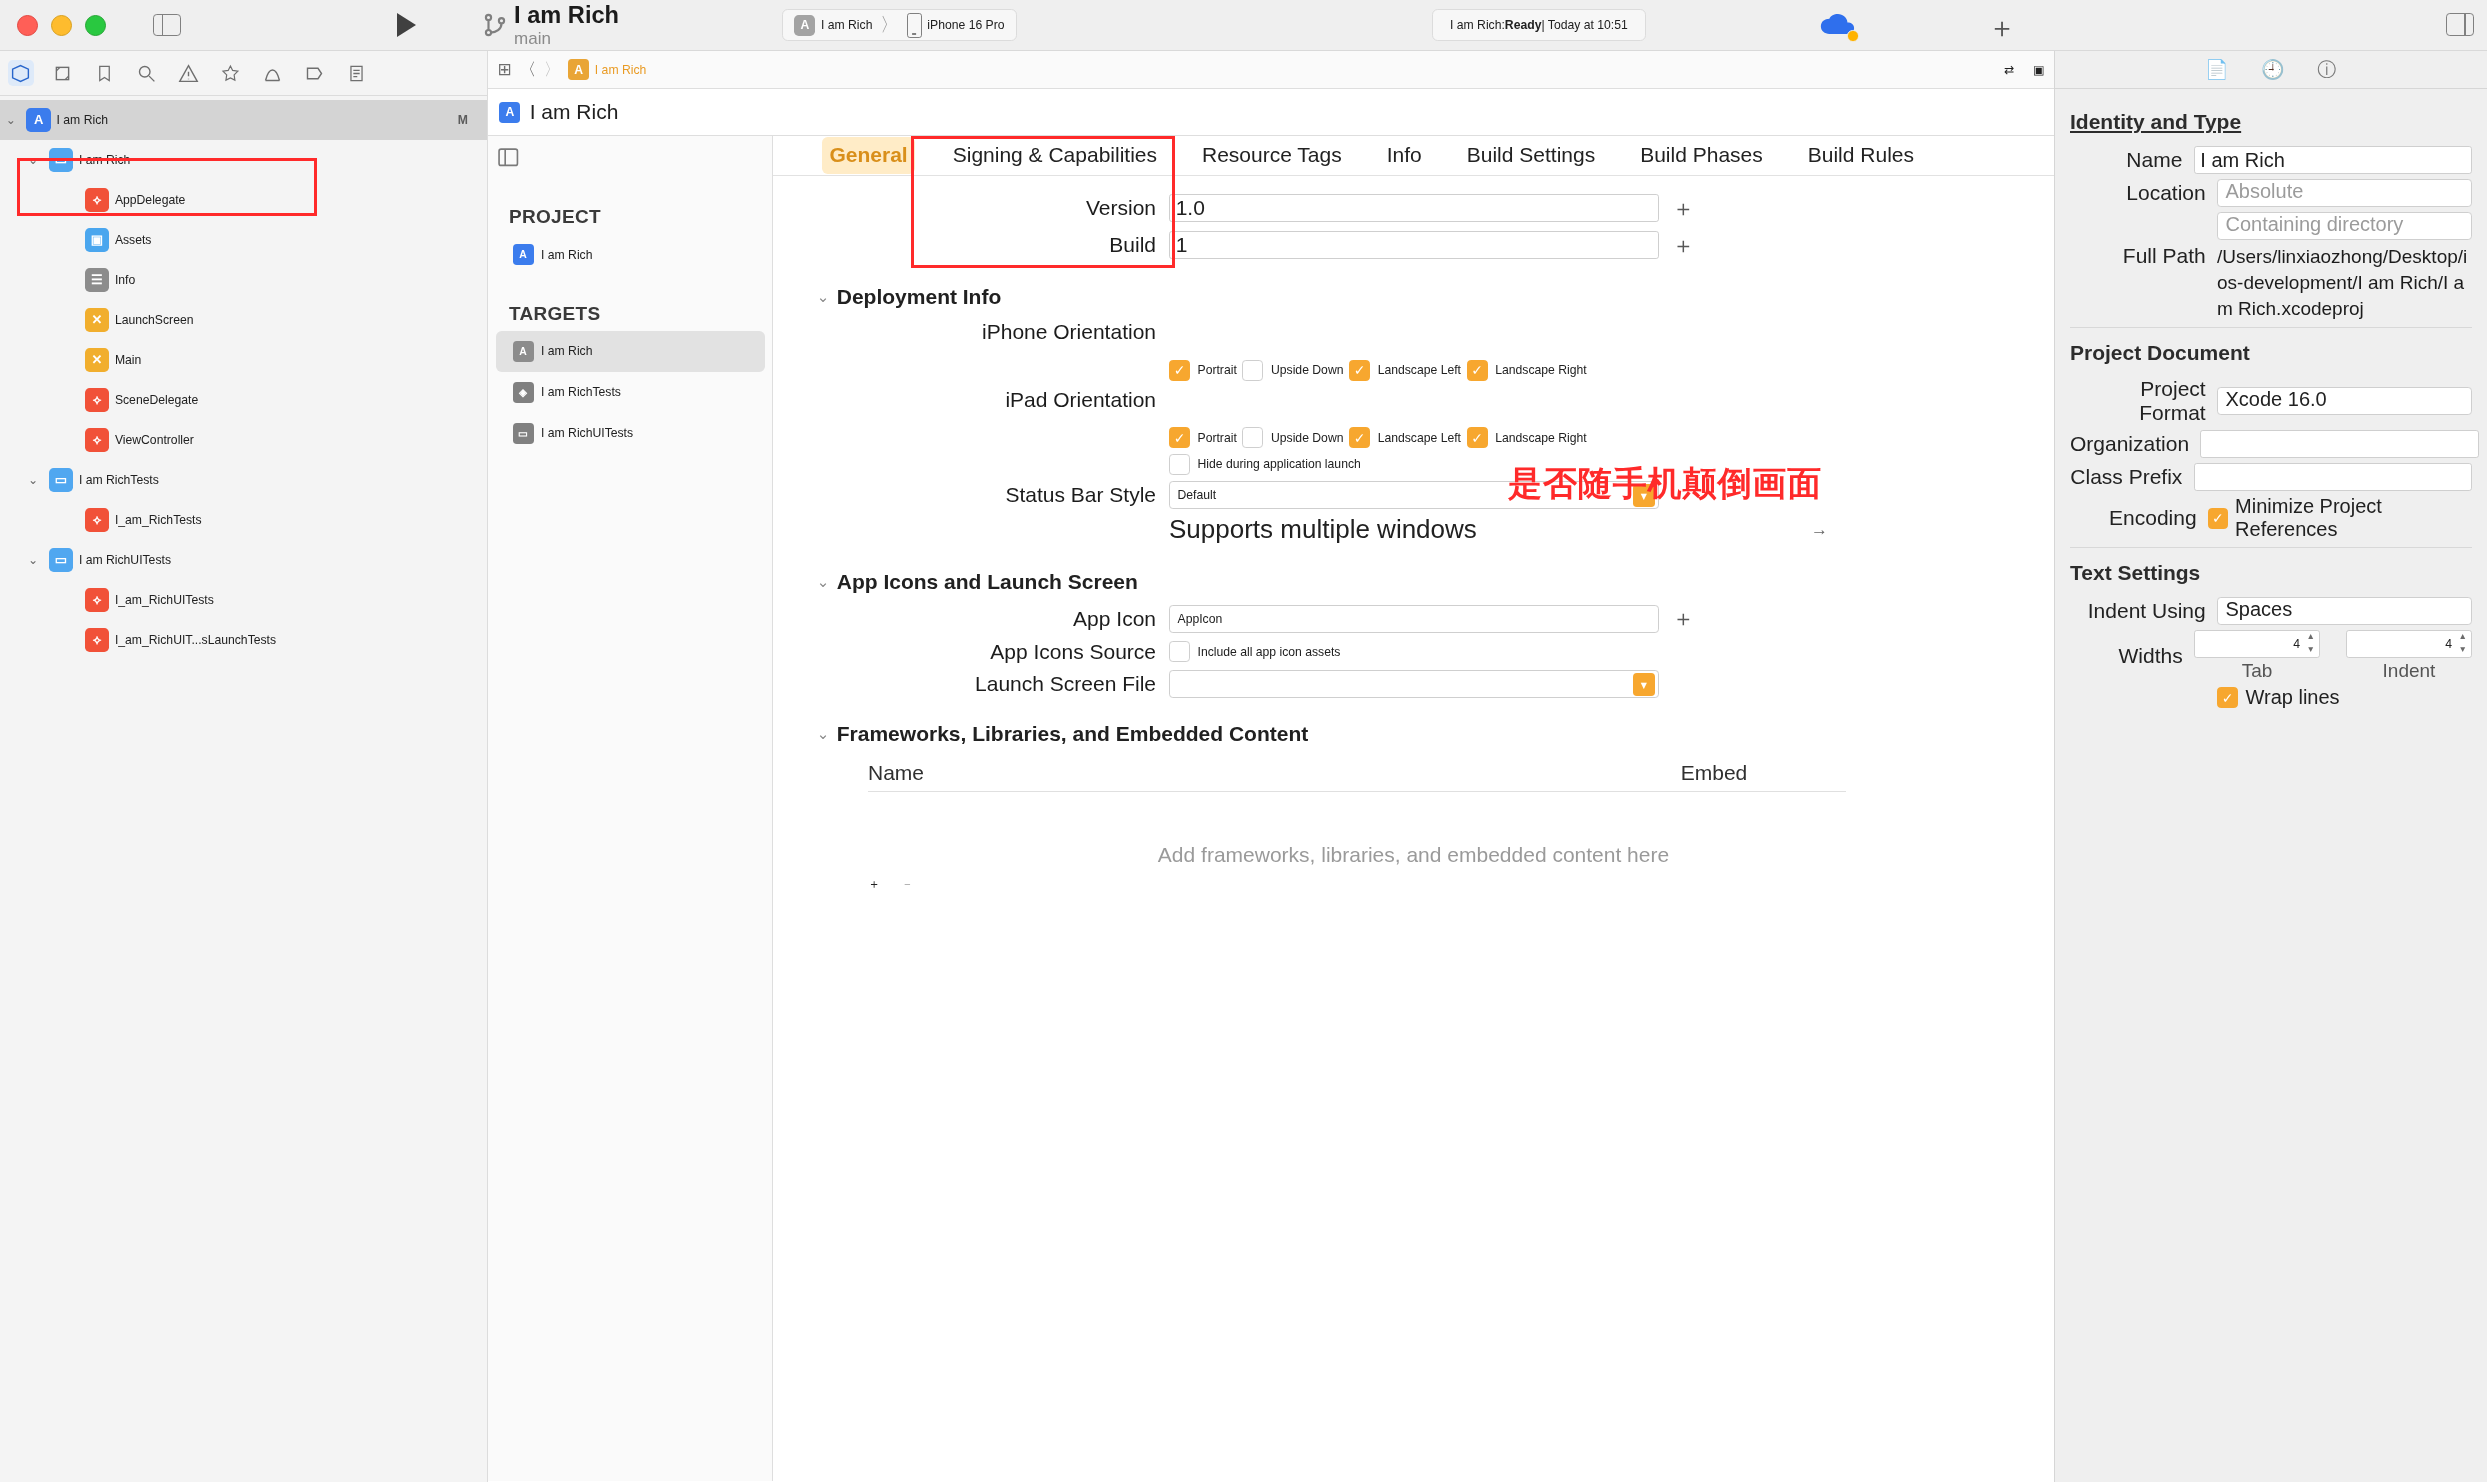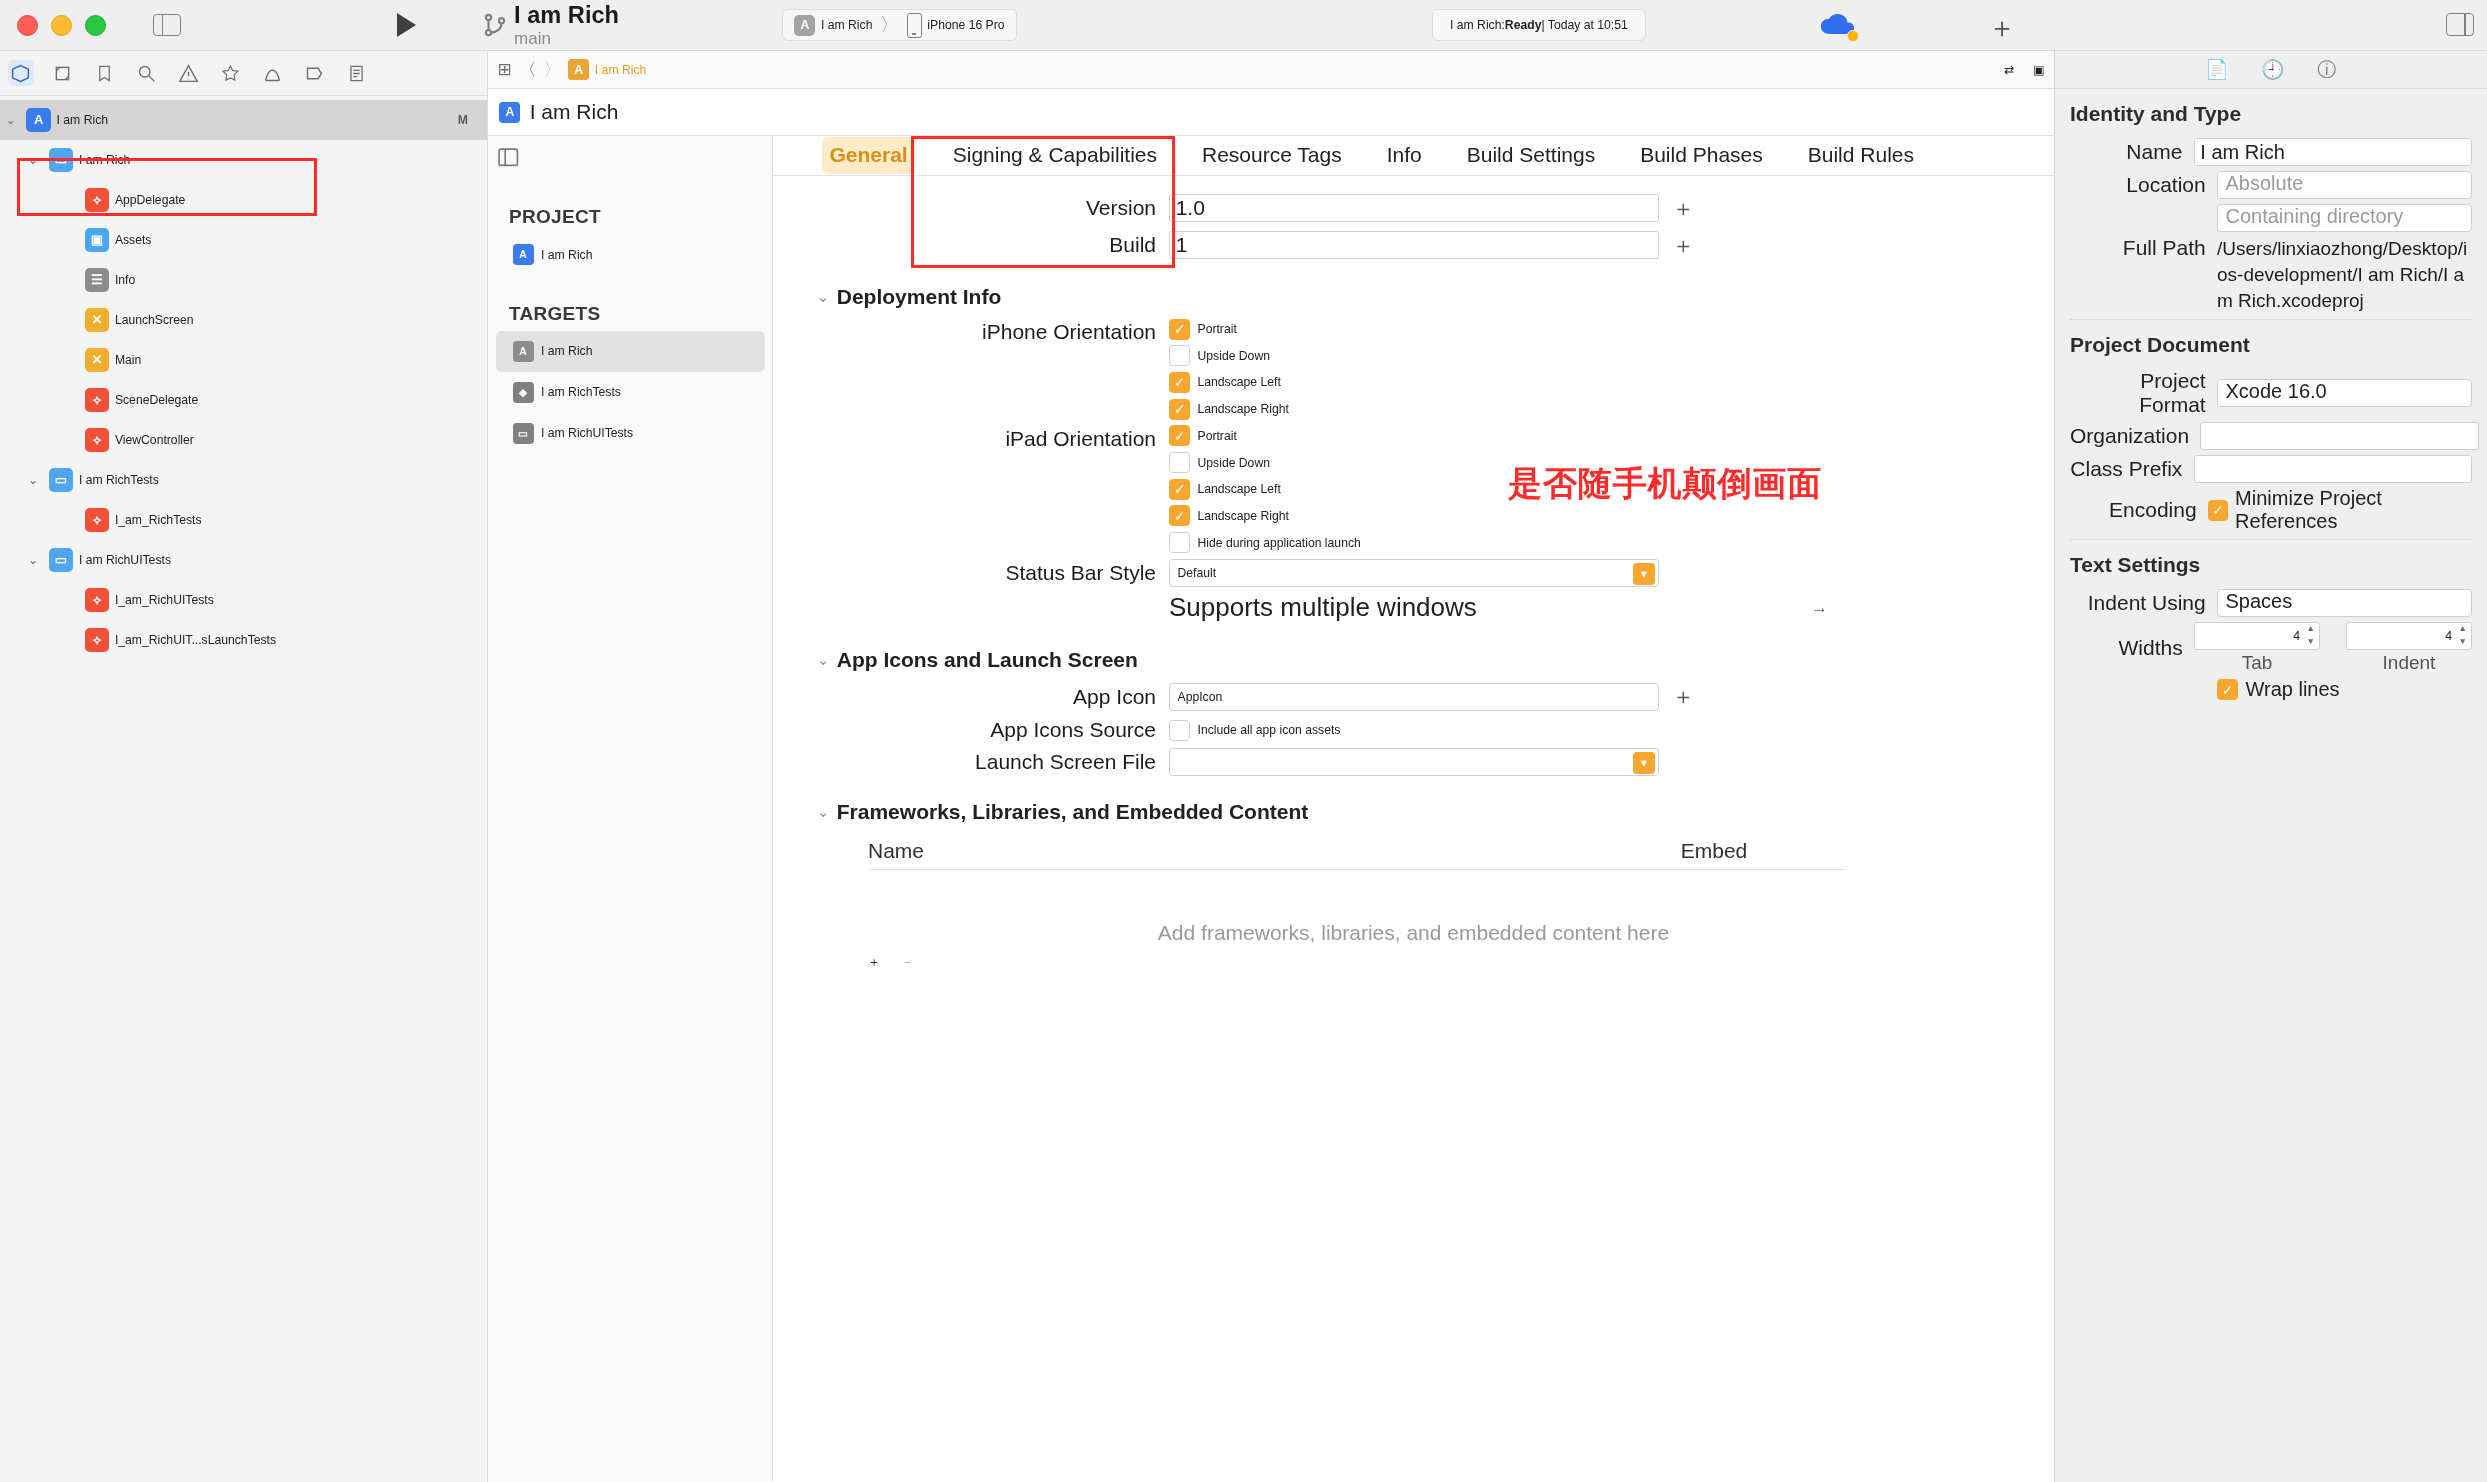--- a/index.html
+++ b/index.html
@@ -96,21 +96,21 @@
 .tabstrip .tab.sel { background:#ffecc7; color:#d98f1a; border-radius:5.7px; font-weight:600;}
 
 .form-area { padding: 11.3px 38px 38px 38px; }
 .form-row { display:flex; align-items:center; margin:5.7px 0; }
 .form-row label { width:358px; text-align:right; padding-right:13px; font-size:21px; color:#1c1c1c;}
 .text-field { flex:0 0 490px; height:28px; border:0.9px solid #cfcfcf; border-radius:2.8px; font-size:21px; padding:0 5.7px; background:#fff; }
 .plus-after { margin-left:13px; color:#575757; font-size:22.6px; }
 .grp-hdr { display:flex; align-items:center; gap:7.5px; margin:24.5px 0 9.4px 5.7px; }
 .grp-hdr .tw { color:#888; font-size:15px; }
 .grp-hdr b { font-size:21px; font-weight:800; }
-.cb-col { display:flex; flex-direction:column; gap:5.7px; margin-left:371px; }
+.cb-col { display:flex; gap:5.7px; margin-left:371px;margin-top:41px; }
 .cb-row { display:flex; align-items:center; gap:7.5px; font-size:21px; }
 .cb { width:21px; height:21px; border-radius:3.8px; border:0.9px solid #cfcfcf; display:inline-flex; align-items:center; justify-content:center; background:#fff;}
 .cb.on { background:#f7a72f; border-color:#f7a72f; color:#fff; }
 .cb.on::after{content:"✓"; font-size:14px; line-height:1; }
 .dd { flex:0 0 490px; height:28px; border:0.9px solid #cfcfcf; border-radius:3.8px; background:#fff; display:flex; align-items:center; padding:0 7.5px; font-size:21px; position:relative;}
 .dd .dd-btn { position:absolute; right:2.8px; top:2.8px; width:22.6px; height:22.6px; border-radius:3.8px; background:#f7a72f; display:flex;align-items:center;justify-content:center; font-size:12.2px; color:#fff;}
 .dd .dd-btn::before{content:"▾";}
 .arrow-rt { color:#666; font-size:17px; margin-left:13px;}
 .annot { position:absolute; left:735px; top:325px; font-size:34px; font-weight:600; color:#ff2a2a; letter-spacing:0.9px;}
 .red-box-tab { position:absolute; left:138px; top:0; width:264px; height:132px; border:3.8px solid #ff2a2a; pointer-events:none; }
@@ -121,21 +121,21 @@
 .tbl-empty { text-align:center; color:#9a9a9a; font-size:21px; padding:51px 0 9.4px;}
 .tbl-pm { margin-left:57px; display:flex; gap:21px; font-size:26px; color:#4f4f4f; }
 
 
 .inspector { position:absolute; right:0; top:51px; width:433px; bottom:0; background:#efefef; border-left:0.9px solid #d6d6d6;}
 .ins-tabbar { height:38px; border-bottom:0.9px solid #d6d6d6; display:flex; align-items:center; justify-content:center; gap:32px;}
 .ins-tabbar .it { color:#7a7a7a; font-size:19px;}
 .ins-tabbar .it.sel { color:#d49420; }
 .ins-section { padding: 7.5px 15px; }
 .ins-hdr { font-size:21px; font-weight:800; color:#2c2c2c; padding:13px 0 7.5px; border-top:0.9px solid #d8d8d8; margin-top:5.7px;}
-.ins-hdr.first { border-top:none; margin-top:0; padding-top:5.7px;}
+.ins-hdr.first { border-top:none; margin-top:8px; padding-top:5.7px;text-decoration:underline;}
 .ins-row { display:flex; align-items:center; margin:4.7px 0; }
 .ins-row label { width:147px; text-align:right; padding-right:11.3px; font-size:21px; color:#222;}
 .ins-val { flex:1; font-size:20px; }
 .ins-tf { flex:1; height:28px; border:0.9px solid #cfcfcf; border-radius:2.8px; font-size:20px; padding:0 5.7px; background:#fff;}
 .ins-dd { flex:1; height:28px; border:0.9px solid #cfcfcf; border-radius:3.8px; font-size:20px; padding:0 7.5px; background:#fff; color:#9b9b9b; position:relative;}
 .ins-dd.dark{ color:#222; }
 .mini-path { font-size:19px; color:#1c1c1c; line-height:1.35; word-break:break-all; }
 .sub-lbl { font-size:19px; color:#555; text-align:center; width:113px; }
 .num-field { width:126px; height:28px; border:0.9px solid #cfcfcf; border-radius:2.8px; background:#fff; font-size:19px; text-align:right; padding-right:19px; position:relative;}
 .stepper { position:absolute; right:0.9px; top:0.9px; width:15px; height:26px; display:flex; flex-direction:column;}

